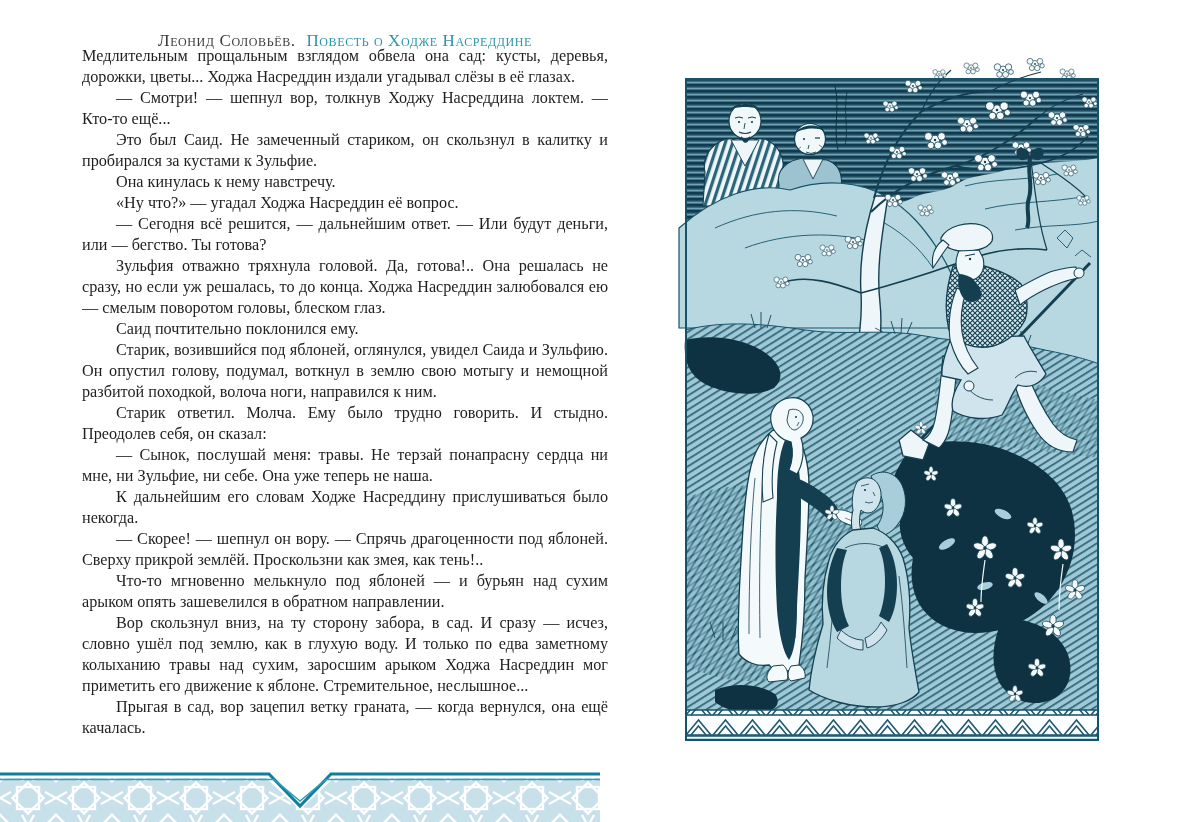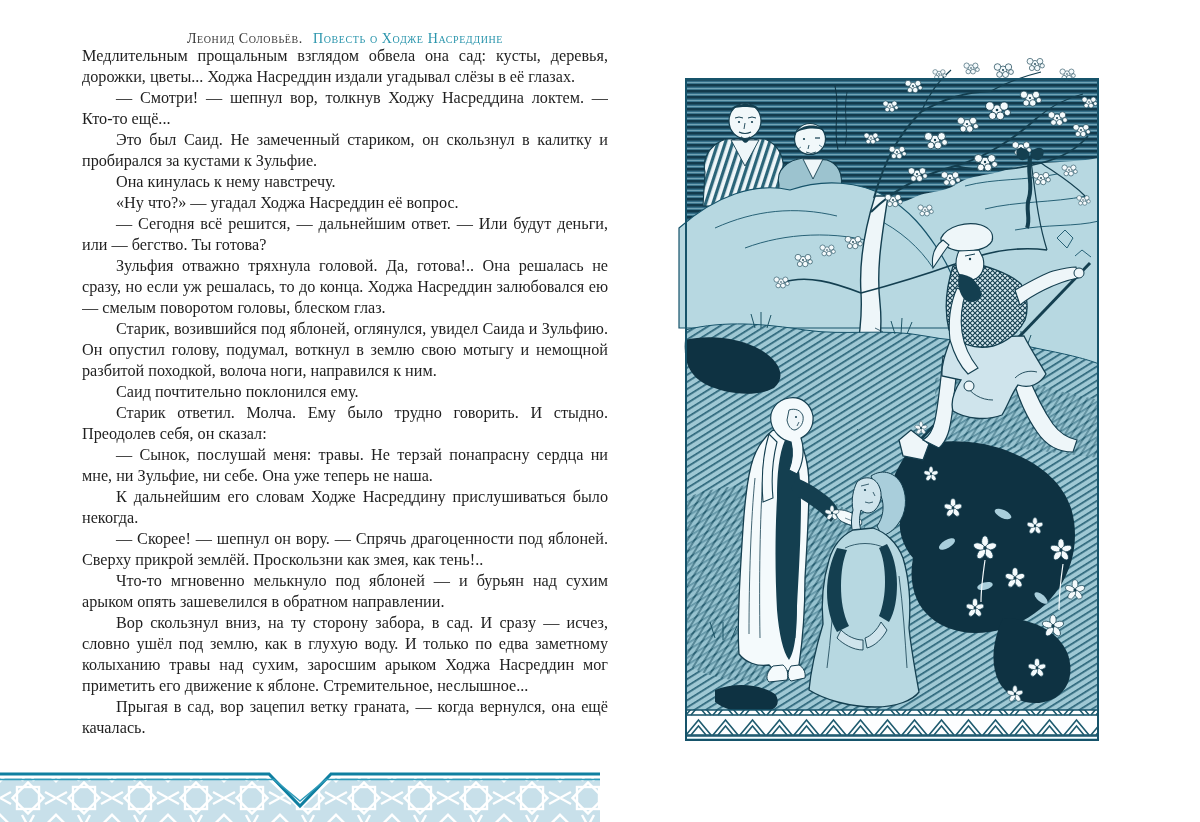--- a/index.html
+++ b/index.html
@@ -6,21 +6,21 @@
   body{
     width:1200px;height:822px;position:relative;background:#ffffff;
     font-family:"Liberation Serif", serif;
   }
   .stage{position:absolute;inset:0;width:1200px;height:822px;overflow:hidden;}
 
   
   .left-page{position:absolute;left:0;top:0;width:620px;height:822px;}
   .running-head{
     position:absolute;left:82px;top:31px;width:526px;text-align:center;
-    font-variant:small-caps;font-size:14px;letter-spacing:.6px;white-space:nowrap;
+    font-variant:small-caps;font-size:17px;letter-spacing:.6px;white-space:nowrap;
   }
   .running-head .author{color:#3a3a3a;}
   .running-head .book-title{color:#2a95ac;margin-left:6px;}
   .text-col{
     position:absolute;left:82px;top:46px;width:526px;height:690px;
     font-size:16.2px;line-height:21px;color:#1f1f1f;text-align:justify;
     overflow:hidden;
   }
   .text-col p{margin:0;text-indent:34px;}
   .text-col p.flush{text-indent:0;}
@@ -50,22 +50,22 @@
     </div>
 
     <div class="text-col">
       <p class="flush">Медлительным прощальным взглядом обвела она сад: кусты, деревья, дорожки, цветы... Ходжа Насреддин издали угадывал слёзы в её глазах.</p>
       <p>— Смотри! — шепнул вор, толкнув Ходжу Насреддина локтем. — Кто-то ещё...</p>
       <p>Это был Саид. Не замеченный стариком, он скользнул в калитку и пробирался за кустами к Зульфие.</p>
       <p>Она кинулась к нему навстречу.</p>
       <p>«Ну что?» — угадал Ходжа Насреддин её вопрос.</p>
       <p>— Сегодня всё решится, — дальнейшим ответ. — Или будут деньги, или — бегство. Ты готова?</p>
       <p>Зульфия отважно тряхнула головой. Да, готова!.. Она решалась не сразу, но если уж решалась, то до конца. Ходжа Насреддин залюбовался ею — смелым поворотом головы, блеском глаз.</p>
+      <p>Саид почтительно поклонился ему.</p>
       <p>Старик, возившийся под яблоней, оглянулся, увидел Саида и Зульфию. Он опустил голову, подумал, воткнул в землю свою мотыгу и немощной разбитой походкой, волоча ноги, направился к ним.</p>
-      <p>Саид почтительно поклонился ему.</p>
       <p>Старик ответил. Молча. Ему было трудно говорить. И стыдно. Преодолев себя, он сказал:</p>
       <p>— Сынок, послушай меня: травы. Не терзай понапрасну сердца ни мне, ни Зульфие, ни себе. Она уже теперь не наша.</p>
       <p>К дальнейшим его словам Ходже Насреддину прислушиваться было некогда.</p>
       <p>— Скорее! — шепнул он вору. — Спрячь драгоценности под яблоней. Сверху прикрой землёй. Проскользни как змея, как тень!..</p>
       <p>Что-то мгновенно мелькнуло под яблоней — и бурьян над сухим арыком опять зашевелился в обратном направлении.</p>
       <p>Вор скользнул вниз, на ту сторону забора, в сад. И сразу — исчез, словно ушёл под землю, как в глухую воду. И только по едва заметному колыханию травы над сухим, заросшим арыком Ходжа Насреддин мог приметить его движение к яблоне. Стремительное, неслышное...</p>
       <p>Прыгая в сад, вор зацепил ветку граната, — когда вернулся, она ещё качалась.</p>
     </div>
 
     <div class="pageno">464</div>

